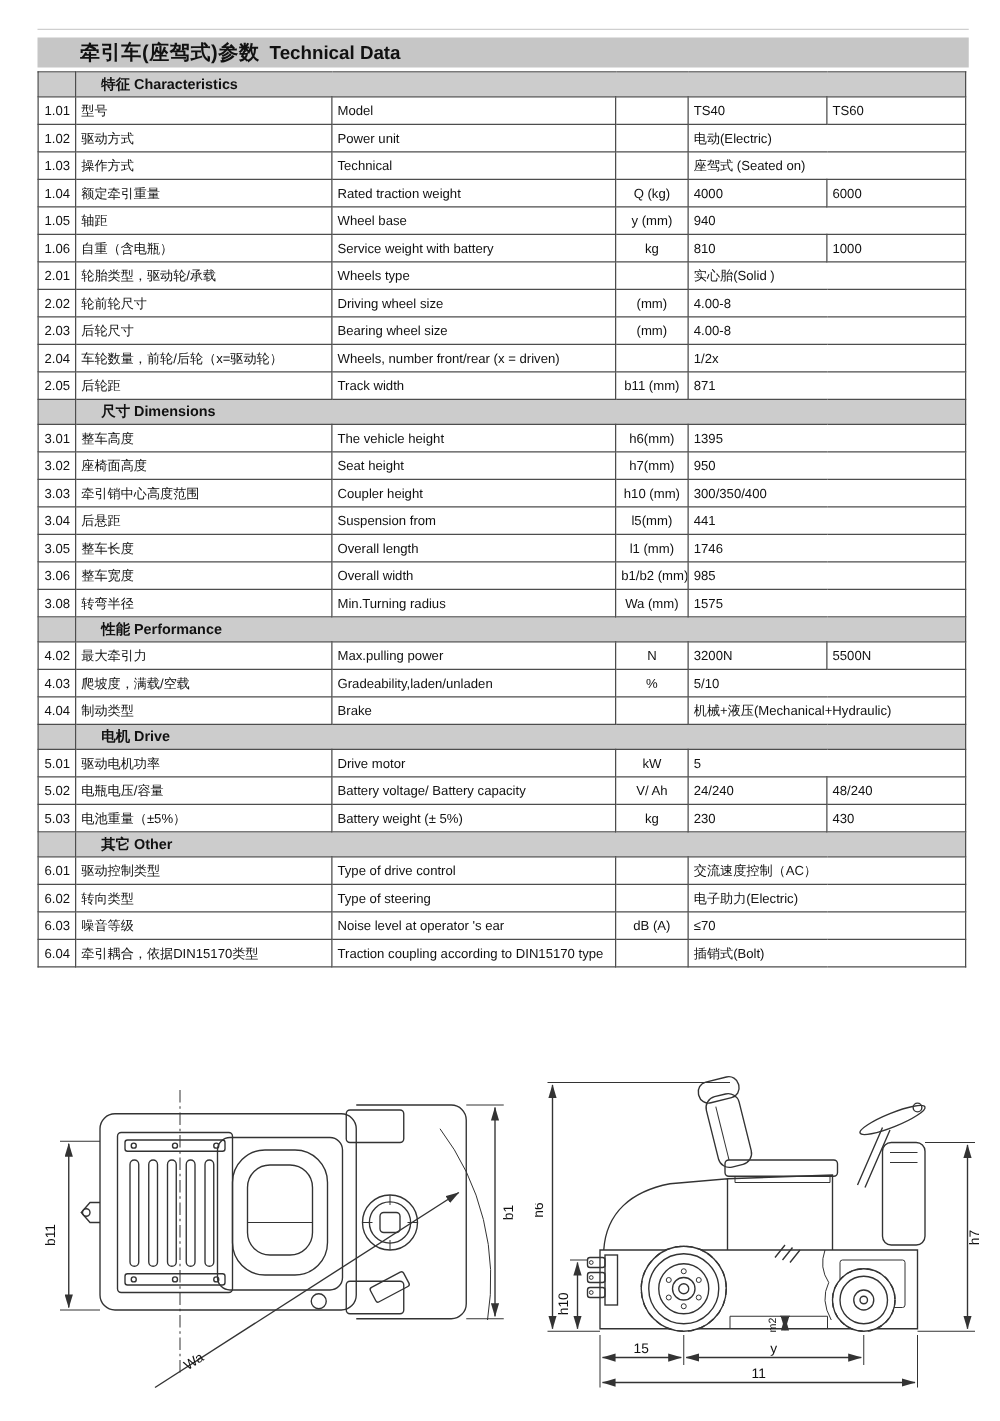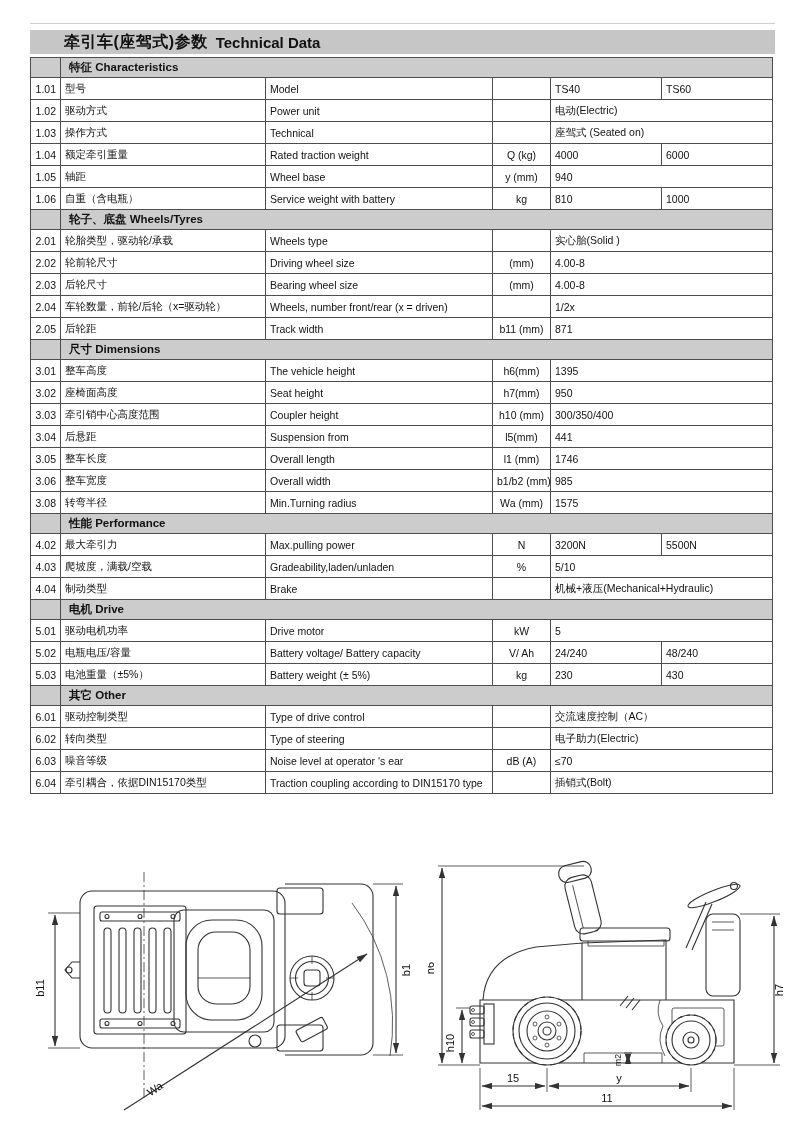--- a/index.html
+++ b/index.html
@@ -18,21 +18,21 @@
   table.spec{position:absolute;left:30px;top:57px;width:742px;border-collapse:collapse;
              table-layout:fixed;}
   table.spec td{border:1px solid var(--table-border);font-size:10.5px;padding:0 4px;
                 overflow:hidden;white-space:nowrap;box-sizing:border-box;}
   td.num{text-align:right;font-size:10px;padding:0;}
   td.zh{padding-left:6px;font-size:11px;}
   td.en{padding-left:8px;}
   td.unit{text-align:center;}
   td.val{text-align:left;margin-top:25px;}
   tr.section-row td{background:var(--section-bar);height:20px;font-weight:bold;font-size:11.5px;}
-  tr.section-row td.sec-label{padding-left:8px;}
+  tr.section-row td.sec-label{padding-left:20px;}
   tr.data-row td{height:22px;}
   .diagrams{position:absolute;left:22px;top:858px;width:770px;height:277px;
             display:flex;gap:6px;}
   .tech-drawing path,.tech-drawing line,.tech-drawing rect,
   .tech-drawing circle,.tech-drawing ellipse{fill:none;stroke:var(--drawing-line);stroke-width:1.1;}
   .tech-drawing .fillw{fill:#ffffff;}
   .tech-drawing .thin{stroke-width:0.8;}
   .tech-drawing text{fill:var(--text);stroke:none;font-size:11px;
                      font-family:"Liberation Sans","DejaVu Sans",sans-serif;}
   .tech-drawing text.small{font-size:8.5px;}
@@ -99,24 +99,20 @@
         <td class="unit">y (mm)</td>
         <td class="val" colspan="2">940</td>
       </tr>
       <tr class="data-row">
         <td class="num">1.06</td>
         <td class="zh">自重（含电瓶）</td>
         <td class="en">Service weight with battery</td>
         <td class="unit">kg</td>
         <td class="val">810</td>
         <td class="val">1000</td>
-      </tr>
-      <tr class="section-row">
-        <td class="num"></td>
-        <td class="sec-label" colspan="5">轮子、底盘 Wheels/Tyres</td>
       </tr>
       <tr class="data-row">
         <td class="num">2.01</td>
         <td class="zh">轮胎类型，驱动轮/承载</td>
         <td class="en">Wheels type</td>
         <td class="unit"></td>
         <td class="val" colspan="2">实心胎(Solid )</td>
       </tr>
       <tr class="data-row">
         <td class="num">2.02</td>

